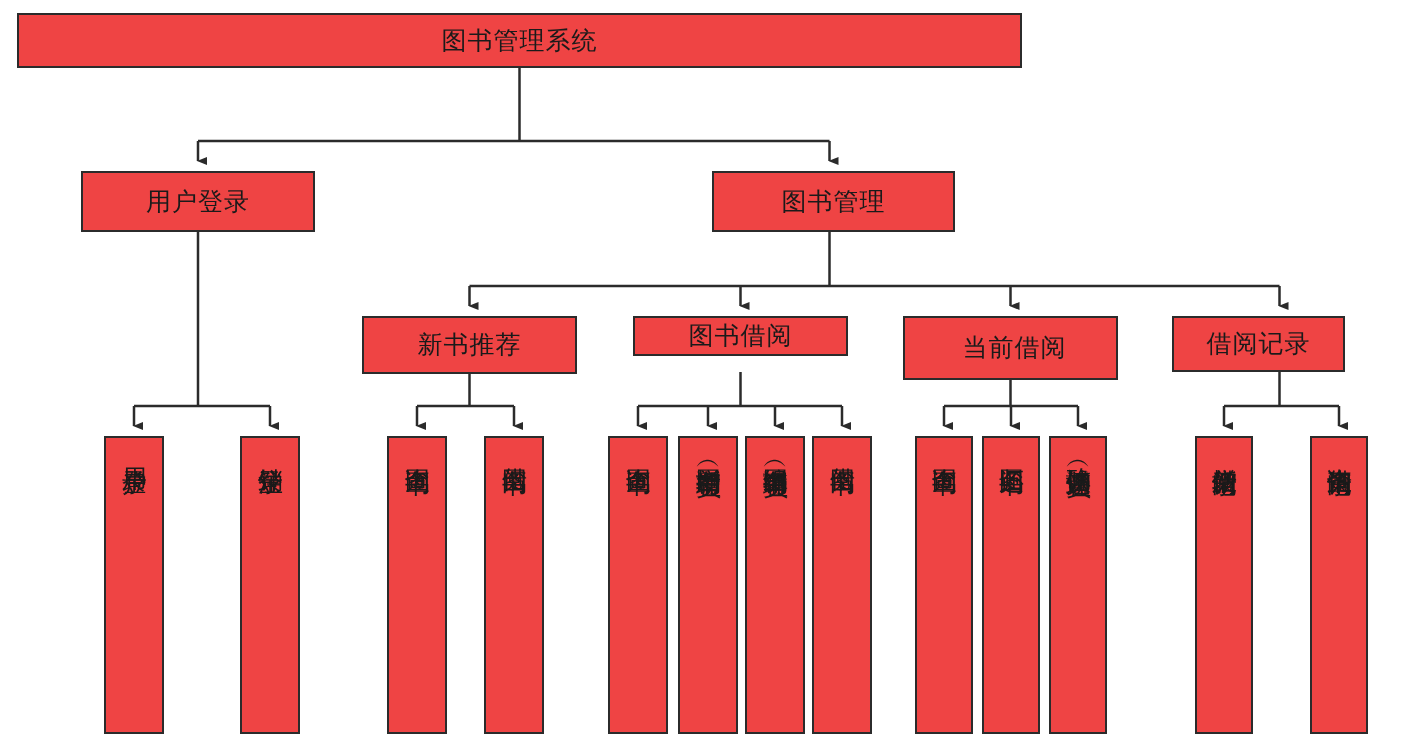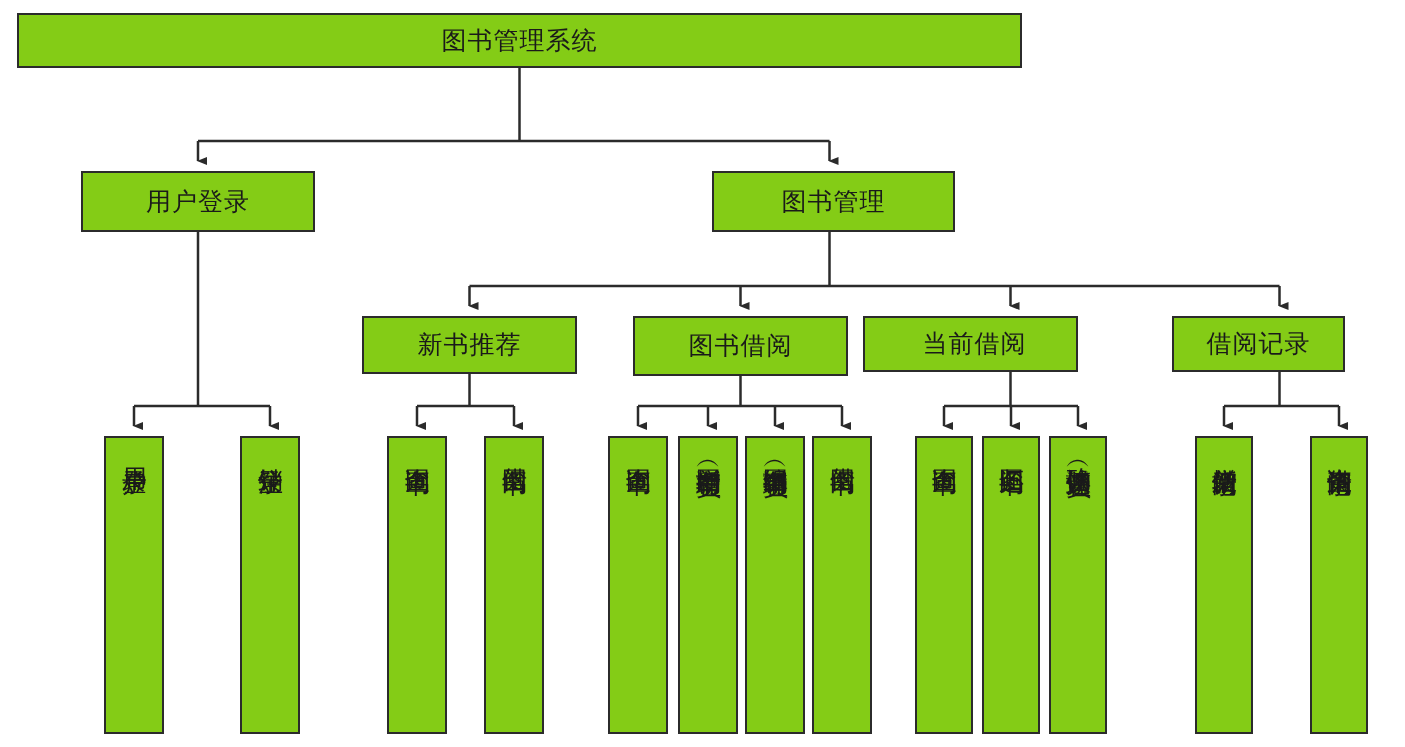--- a/index.html
+++ b/index.html
@@ -22,21 +22,21 @@
     position: absolute;
     left: 0;
     top: 0;
     width: 1405px;
     height: 747px;
     pointer-events: none;
   }
   .node {
     position: absolute;
     box-sizing: border-box;
-    background: #84cc16;
+    background: #ef4444;
     border: 2px solid #2b2b2b;
     display: flex;
     align-items: center;
     justify-content: center;
     color: #1a1a1a;
   }
   .node.horiz {
     font-size: 25px;
     letter-spacing: 1px;
     line-height: 1.1;
@@ -122,24 +122,24 @@
       </div>
       <div class="node horiz" style="left: 81px; top: 171px; width: 234px; height: 61px;">
         <span class="htext">用户登录</span>
       </div>
       <div class="node horiz" style="left: 712px; top: 171px; width: 243px; height: 61px;">
         <span class="htext">图书管理</span>
       </div>
       <div class="node horiz" style="left: 362px; top: 316px; width: 215px; height: 58px;">
         <span class="htext">新书推荐</span>
       </div>
-      <div class="node horiz" style="left: 633px; top: 316px; width: 215px; height: 60px;">
+      <div class="node horiz" style="left: 633px; top: 316px; width: 215px; height: 40px;">
         <span class="htext">图书借阅</span>
       </div>
-      <div class="node horiz" style="left: 863px; top: 316px; width: 215px; height: 56px; padding-left: 8px;">
+      <div class="node horiz" style="left: 903px; top: 316px; width: 215px; height: 64px; padding-left: 8px;">
         <span class="htext">当前借阅</span>
       </div>
       <div class="node horiz" style="left: 1172px; top: 316px; width: 173px; height: 56px;">
         <span class="htext">借阅记录</span>
       </div>
       <div class="node vert" style="left: 104px; top: 436px; width: 60px; height: 298px;">
         <span class="vtext">用户登录</span>
       </div>
       <div class="node vert" style="left: 240px; top: 436px; width: 60px; height: 298px;">
         <span class="vtext">注销登录</span>

